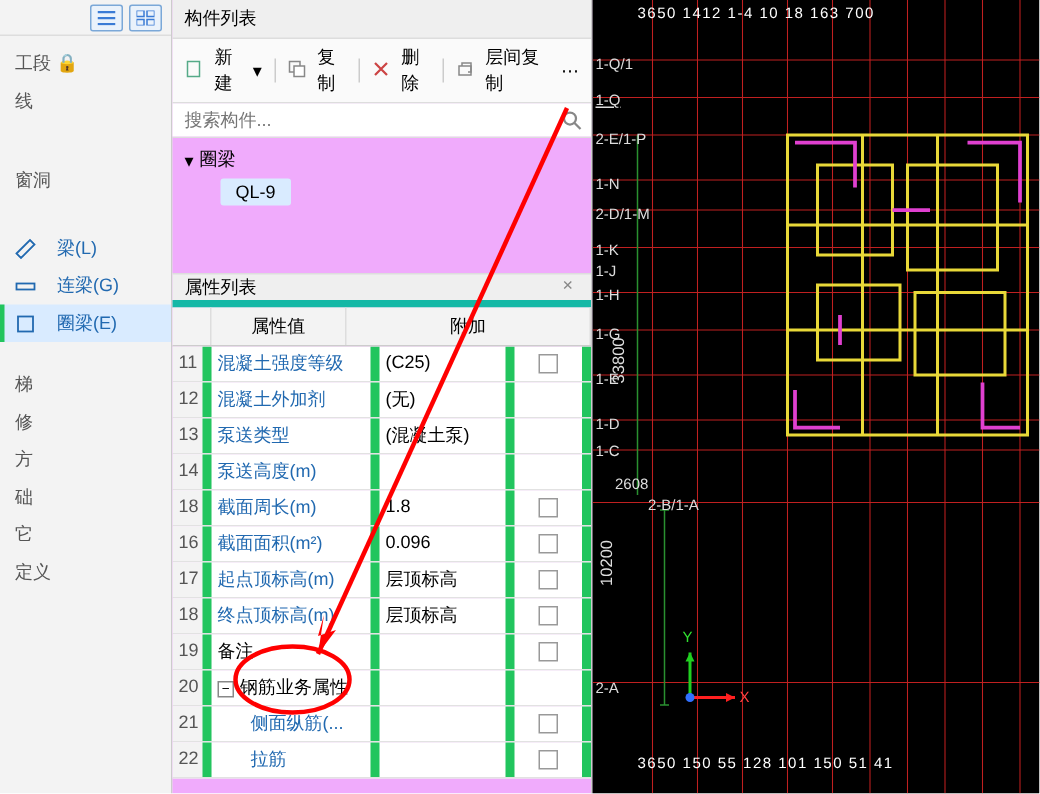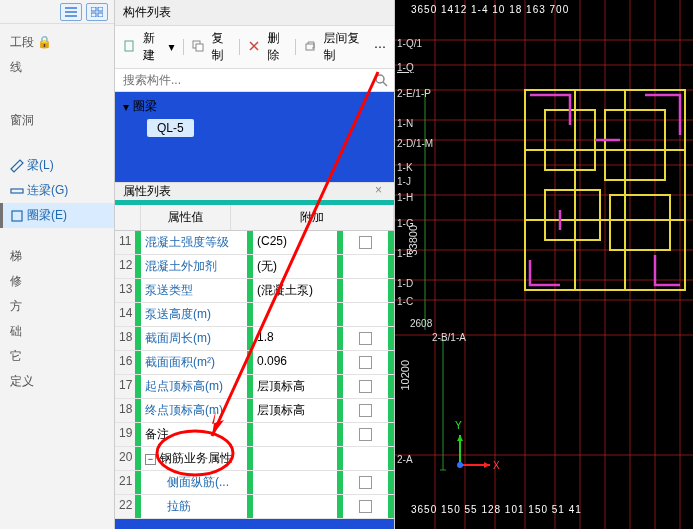--- a/index.html
+++ b/index.html
@@ -1,26 +1,26 @@
 <!DOCTYPE html>
 <html><head>
 <meta charset="utf-8">
 <style>
 * { box-sizing: border-box; margin: 0; padding: 0; font-family: "Microsoft YaHei", sans-serif; }
 body { width: 693px; height: 529px; display: flex; background: #fff; font-size: 12px; overflow: hidden; position: relative; }
 .left-panel { width: 115px; border-right: 1px solid #ccc; background: #f3f3f3; display: flex; flex-direction: column; }
 .left-header { height: 24px; display: flex; justify-content: flex-end; align-items: center; gap: 4px; padding: 0 6px; border-bottom: 1px solid #ddd; }
 .small-btn { width: 22px; height: 18px; border: 1px solid #7ba8d8; border-radius: 2px; display: flex; align-items: center; justify-content: center; background: #eaf2fb; cursor: pointer; }
 .nav-items { display: flex; flex-direction: column; padding: 6px 0; }
-.nav-item { display: flex; align-items: center; gap: 3px; padding: 4px 10px; cursor: pointer; }
-.nav-item.active { background: #d9ebff; border-left: 3px solid #737373; padding-left: 7px; }
+.nav-item { display: flex; align-items: center; gap: 14px; padding: 4px 10px; cursor: pointer; }
+.nav-item.active { background: #d9ebff; border-left: 3px solid #22c55e; padding-left: 7px; }
 .nav-icon { width: 14px; height: 14px; display: inline-flex; align-items: center; justify-content: center; }
 .section-label { padding: 4px 10px; color: #555; }
 .blue { color: #2169b0; }
-.mid-panel { width: 280px; border-right: 1px solid #ccc; display: flex; flex-direction: column; background: #1d4ed8; }
+.mid-panel { width: 280px; border-right: 1px solid #ccc; display: flex; flex-direction: column; background: #f0abfc; }
 .mid-title { padding: 4px 8px; background: #efefef; border-bottom: 1px solid #ddd; font-size: 12px; }
 .toolbar { display: flex; align-items: center; gap: 2px; padding: 2px 4px; border-bottom: 1px solid #ddd; background: #fafafa; }
 .tb-btn { display: flex; align-items: center; gap: 8px; padding: 2px 4px; cursor: pointer; border-radius: 2px; }
 .tb-sep { width: 1px; height: 16px; background: #ccc; margin: 0 2px; }
 .search-box { position: relative; border-bottom: 1px solid #ddd; }
 .search-input { width: 100%; padding: 4px 24px 4px 8px; border: none; background: #fff; font-size: 12px; outline: none; }
 .search-icon { position: absolute; right: 6px; top: 4px; color: #888; }
 .tree { padding: 6px 8px; flex: 0 0 90px; }
 .tree-row { display: flex; align-items: center; gap: 4px; }
 .tree-child { margin-left: 24px; margin-top: 4px; padding: 2px 10px; background: #d9ebff; border-radius: 2px; display: inline-block; }
@@ -36,21 +36,21 @@
 .prop-row { display: flex; border-bottom: 1px solid #e2e2e2; background: #fff; }
 .prop-row > div { padding: 3px 4px; border-right: 6px solid #22c55e; overflow: hidden; white-space: nowrap; }
 .prop-row .col-num { background: #f3f3f3; text-align: center; color: #555; }
 .prop-row .col-name { color: #2169b0; }
 .prop-row .col-name.black { color: #000; }
 .prop-row .col-extra { display: flex; justify-content: center; align-items: center; }
 .chk { width: 13px; height: 13px; border: 1px solid #999; display: inline-block; }
 .group-toggle { display: inline-flex; width: 11px; height: 11px; border: 1px solid #888; align-items: center; justify-content: center; font-size: 9px; line-height: 9px; margin-right: 4px; background: #fff; }
 .canvas { flex: 1; position: relative; background: #000; overflow: hidden; }
 .canvas svg { position: absolute; top: 0; left: 0; }
-.axis-ruler { position: absolute; left: 0; right: 0; color: #fff; font-size: 10px; white-space: nowrap; letter-spacing: 1px; padding-left: 16px; }
+.axis-ruler { position: absolute; left: 0; right: 0; color: #fff; font-size: 10px; white-space: nowrap; letter-spacing: 1px; padding-left: 30px; }
 .ruler-top { top: 4px; }
 .ruler-bot { bottom: 14px; }
 .axis-label { position: absolute; color: #ddd; font-size: 10px; }
 .vert-dim { position: absolute; left: 4px; top: 360px; color: #ddd; font-size: 11px; writing-mode: vertical-rl; transform: rotate(180deg);}
 .vert-dim2 { position: absolute; left: 12px; top: 225px; color: #ddd; font-size: 11px; writing-mode: vertical-rl; transform: rotate(180deg);}
 .arrow-red { position: absolute; pointer-events: none; }
 </style>
 </head>
 <body>
 
@@ -152,21 +152,21 @@
           <circle cx="6" cy="6" r="4" fill="none" stroke="#888" stroke-width="1.5"></circle>
           <path d="M9 9l4 4" stroke="#888" stroke-width="1.5"></path>
         </svg>
     </span>
   </div>
   <div class="tree">
     <div class="tree-row">
       <span>▾</span>
       <span>圈梁</span>
     </div>
-    <div class="tree-child">QL-5</div>
+    <div class="tree-child">QL-9</div>
   </div>
 
   <div class="prop-title">
     <span>属性列表</span>
     <span class="close-x">×</span>
   </div>
   <div class="prop-header">
     <div class="col-num"></div>
     <div class="col-val">属性值</div>
     <div class="col-extra">附加</div>

